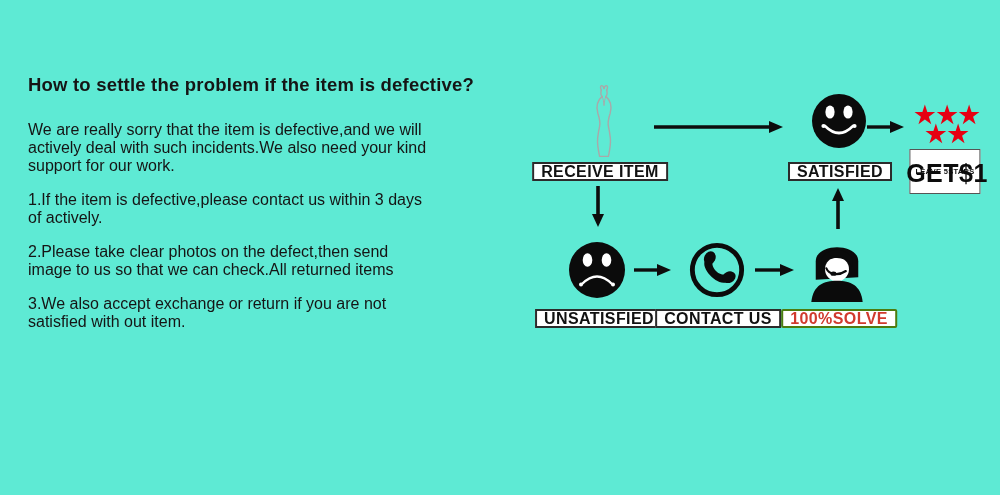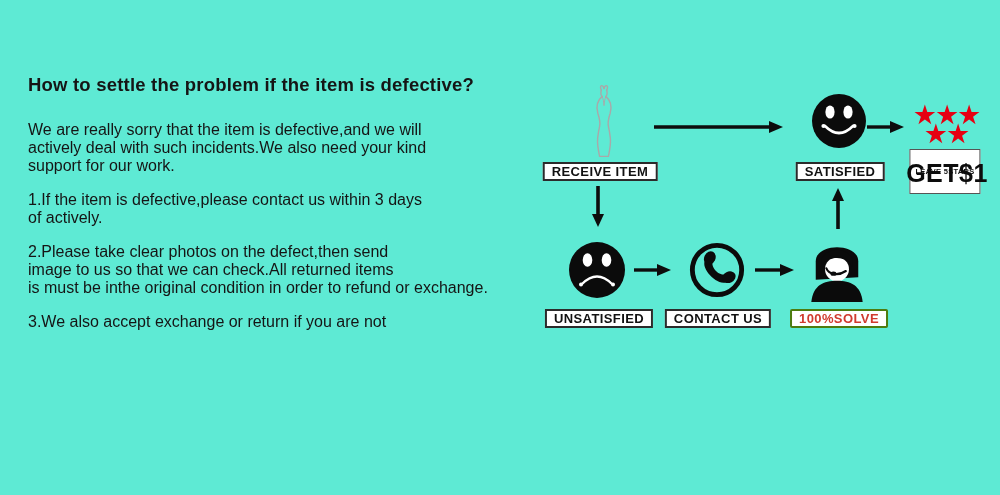--- a/index.html
+++ b/index.html
@@ -8,21 +8,21 @@
     font-family:"Liberation Sans",sans-serif;color:#151515;
   }
   
   .copy{position:absolute;left:28px;top:74px;width:645px;}
   .copy h1{font-size:18.5px;font-weight:bold;margin:0 0 25px 0;letter-spacing:.2px;}
   .para{font-size:17px;line-height:27px;margin:0 0 15px 0;letter-spacing:.1px;}
   
   .node{position:absolute;}
   .tag{
     position:absolute;transform:translateX(-50%);background:#fff;
-    border:2px solid #2b2b2b;padding:0 7px;font-size:13px;font-weight:bold;
+    border:2px solid #2b2b2b;padding:0 7px;font-size:16px;font-weight:bold;
     line-height:15px;letter-spacing:.4px;white-space:nowrap;color:#111;
   }
   .tag.small{font-size:7.5px;border:1px solid #555;line-height:11px;padding:16px 5px;letter-spacing:.3px;}
   .tag.red{color:#d13a2e;border:2px solid #4d7c0f;border-radius:2px;}
   .stars{
     position:absolute;transform:translateX(-50%);text-align:center;
     color:#e60012;font-size:27px;line-height:19px;letter-spacing:-2px;
   }
   .stars div{height:19px;}
   .reward{
@@ -46,25 +46,25 @@
     <p></p>
     <p class="para">
       </p>
       <div>1.If the item is defective,please contact us within 3 days</div>
       <div>of actively.</div>
     <p></p>
     <p class="para">
       </p>
       <div>2.Please take clear photos on the defect,then send</div>
       <div>image to us so that we can check.All returned items</div>
-      <div>is must be inthe original condition in order to refund or exchange.</div>
     <p></p>
     <p class="para">
       </p>
       <div>3.We also accept exchange or return if you are not</div>
+      <div>satisfied with out item.</div>
     <p></p>
   </section>
 
   <div class="node" style="left:589px;top:84px;">
     <svg width="30" height="76" viewBox="0 0 34 86">
       <g fill="none" stroke="#a9a9a9" stroke-width="1.6" stroke-linecap="round" stroke-linejoin="round">
         <path d="M14 7 C11 1 16 0 17 5"></path>
         <path d="M20 7 C23 1 18 0 17 5"></path>
         <path d="M14 7 C13 10 13 12 15 14 C9 19 8 26 10 33 C12 39 13 43 12 48 C10 57 9 64 10 70 C10.5 75 11.5 79 12 82 L22 82 C22.5 79 23.5 75 24 70 C25 64 24 57 22 48 C21 43 22 39 24 33 C26 26 25 19 19 14 C21 12 21 10 20 7"></path>
         <path d="M15 14 C16 18 17 20 17 24 M19 14 C18 18 17 20 17 24" stroke-width="1.1"></path>

